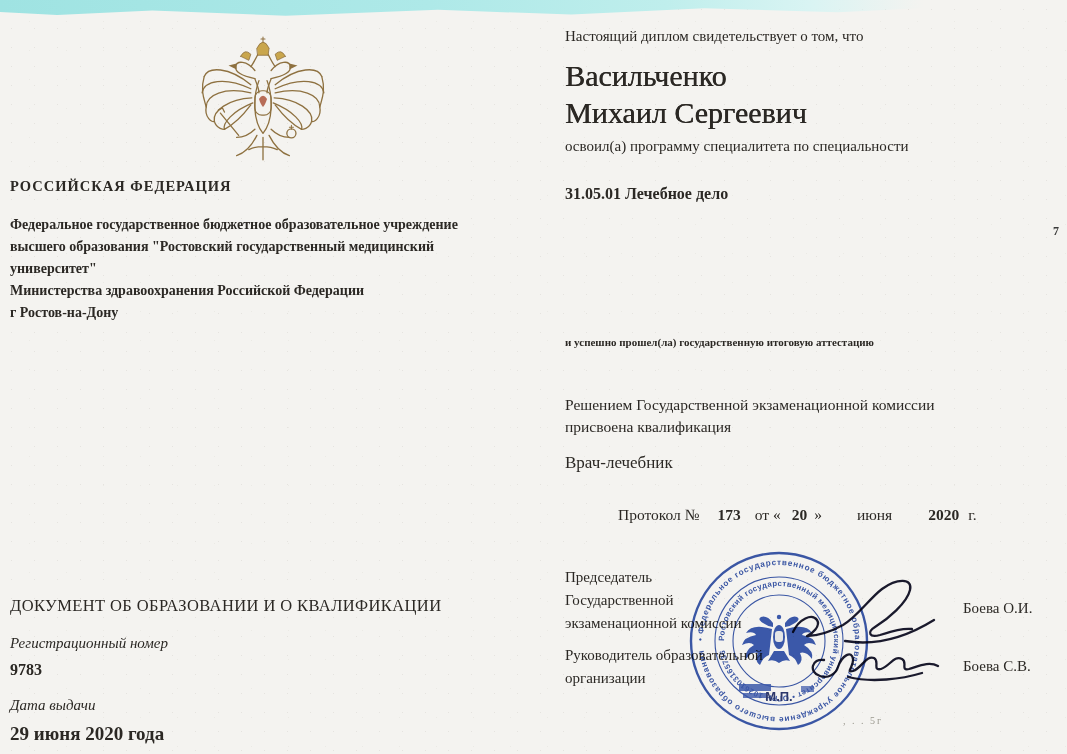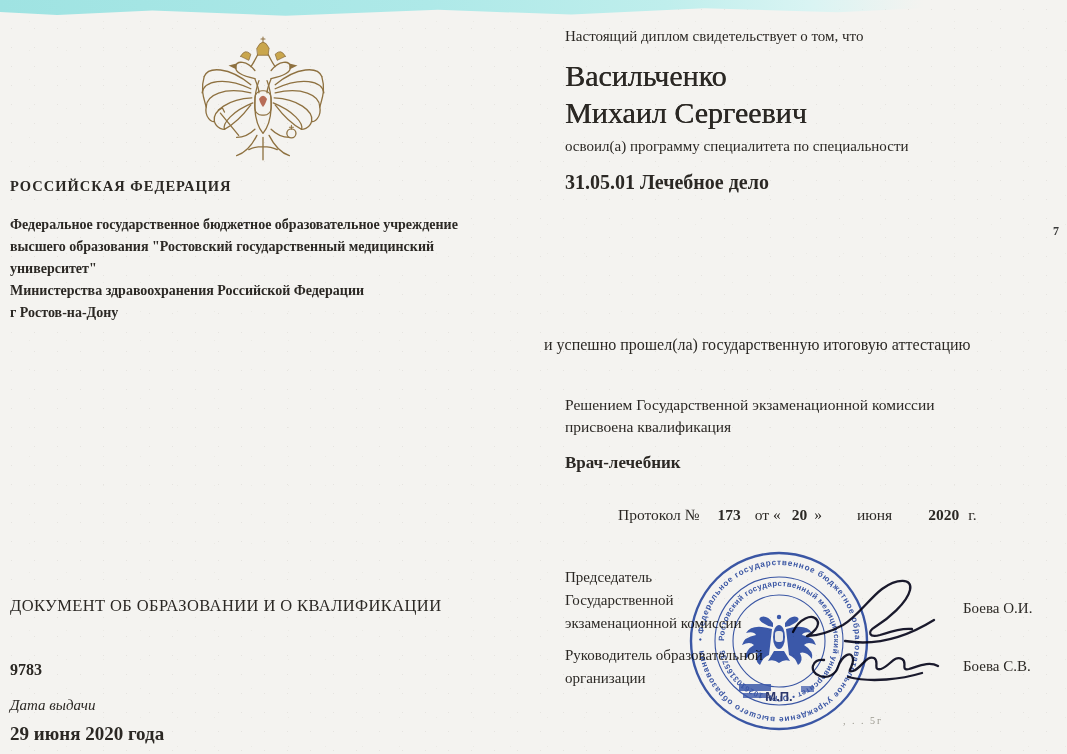--- a/index.html
+++ b/index.html
@@ -47,25 +47,25 @@
   .reg-label{left:10px;top:635px;width:505px;font-size:15px;font-style:italic;}
   .reg-number{left:10px;top:661px;width:505px;font-size:16px;font-weight:600;}
   .issue-label{left:10px;top:697px;width:505px;font-size:15px;font-style:italic;}
   .issue-date{left:10px;top:723px;width:505px;font-size:19px;font-weight:600;}
 
   
   .right-top{left:565px;top:28px;width:470px;}
   .intro-line{font-size:15px;}
   .grad-name{font-size:30px;line-height:37px;margin-top:12px;text-shadow:.4px 0 currentColor;}
   .program-line{font-size:15px;margin-top:7px;}
-  .specialty-line{font-size:20px;font-weight:600;margin-top:16px;}
-
-  .attestation{left:544px;top:336px;width:470px;font-size:16px;}
+  .specialty-line{font-size:16px;font-weight:600;margin-top:30px;}
+
+  .attestation{left:565px;top:336px;width:470px;font-size:11px;font-weight:bold;}
   .decision{left:565px;top:394px;width:470px;font-size:15.5px;line-height:22px;}
-  .qualification{left:565px;top:453px;width:470px;font-size:17px;font-weight:700;}
+  .qualification{left:565px;top:453px;width:470px;font-size:17px;font-weight:400;}
 
   .protocol{left:618px;top:506px;width:420px;font-size:15.5px;white-space:nowrap;}
   .protocol span{display:inline-block;}
   .p-num{margin-left:18px;font-weight:600;}
   .p-from{margin-left:14px;}
   .p-day{margin-left:11px;font-weight:600;}
   .p-q{margin-left:7px;}
   .p-month{margin-left:35px;}
   .p-year{margin-left:36px;font-weight:600;}
   .p-suf{margin-left:9px;}
@@ -122,20 +122,21 @@
 
   <div class="abs institution center">
     <div>Федеральное государственное бюджетное образовательное учреждение</div>
     <div>высшего образования "Ростовский государственный медицинский университет"</div>
     <div>Министерства здравоохранения Российской Федерации</div>
     <div>г Ростов-на-Дону</div>
   </div>
 
 
   <div class="abs doc-type center">ДОКУМЕНТ ОБ ОБРАЗОВАНИИ И О КВАЛИФИКАЦИИ</div>
+  <div class="abs reg-label center">Регистрационный номер</div>
   <div class="abs reg-number center">9783</div>
   <div class="abs issue-label center">Дата выдачи</div>
   <div class="abs issue-date center">29 июня 2020 года</div>
 
   <div class="abs right-top center">
     <div class="intro-line">Настоящий диплом свидетельствует о том, что</div>
     <div class="grad-name">Васильченко</div>
     <div class="grad-name" style="margin-top:0;">Михаил Сергеевич</div>
     <div class="program-line">освоил(а) программу специалитета по специальности</div>
     <div class="specialty-line">31.05.01 Лечебное дело</div>

